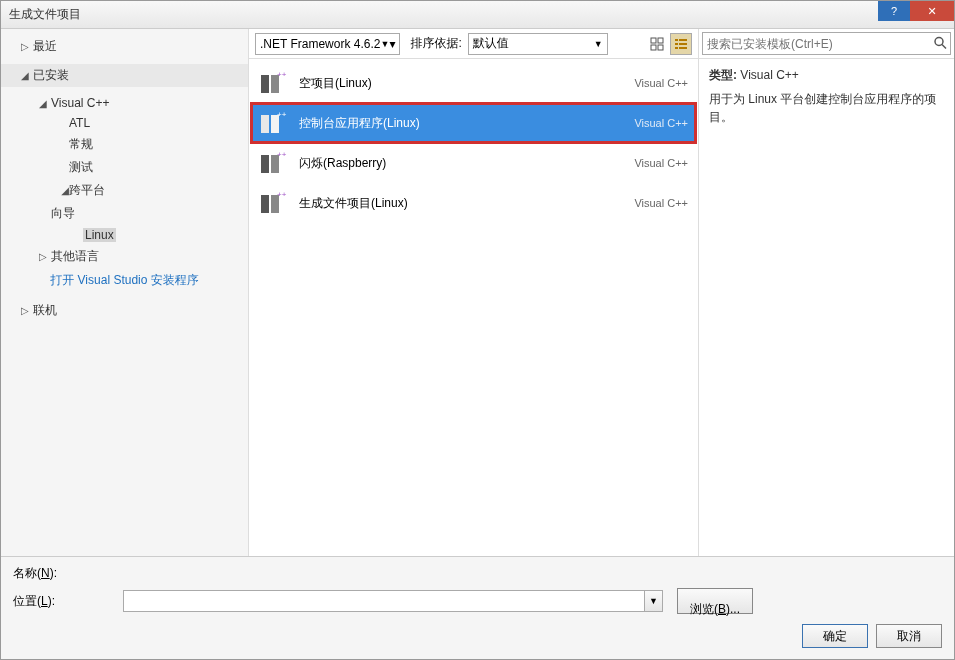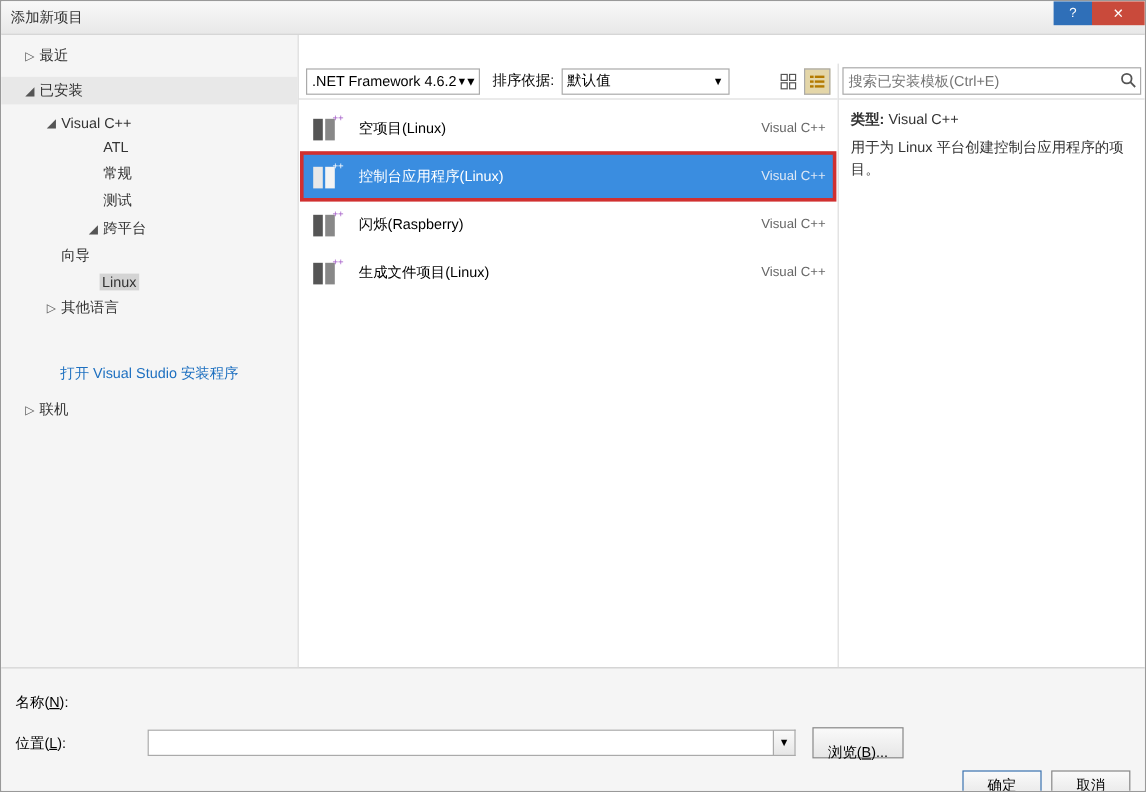--- a/index.html
+++ b/index.html
@@ -13,28 +13,28 @@
     .titlebar-btn.close { background: #c94a3b; width: 44px; border-top-right-radius: 0; }
     
     .content { display: flex; height: 527px; background: #fff; }
     
     .sidebar { width: 248px; background: #f5f5f5; border-right: 1px solid #ddd; padding: 6px 0; }
     .tree-item { padding: 3px 8px 3px 18px; display: flex; align-items: center; cursor: pointer; color: #333; }
     .tree-item.top { font-weight: normal; padding-left: 8px; }
     .tree-item .arrow { width: 12px; display: inline-block; font-size: 10px; color: #555; }
     .tree-item.level1 { padding-left: 20px; }
     .tree-item.level2 { padding-left: 38px; }
-    .tree-item.level3 { padding-left: 73px; }
+    .tree-item.level3 { padding-left: 56px; text-align: right; }
     .tree-item.level4 { padding-left: 70px; }
     .tree-item.selected .tree-label { background: #d4d4d4; padding: 0 2px; }
     .tree-item.section-header { background: #e8e8e8; }
     .sidebar-footer { padding: 12px 0 8px 0; text-align: center; color: #888; }
-    .sidebar-link { color: #1e70c0; text-align: center; padding: 4px 0; cursor: pointer; margin-top: 31px; }
-    
-    .main { flex: 1; display: flex; margin-top: 24px; }
+    .sidebar-link { color: #1e70c0; text-align: center; padding: 4px 0; cursor: pointer; }
+    
+    .main { flex: 1; display: flex; }
     .list-area { flex: 1; display: flex; flex-direction: column; }
     .toolbar { height: 30px; border-bottom: 1px solid #ddd; display: flex; align-items: center; padding: 0 6px; gap: 6px; }
     .framework-select { height: 22px; font-size: 12px; padding: 0 2px; border: 1px solid #aaa; background: #fff; min-width: 140px; }
     .framework-select::after { content: "▾"; }
     .sort-label { margin-left: 4px; }
     .sort-value { border: 1px solid #aaa; height: 22px; padding: 0 4px; display: flex; align-items: center; min-width: 140px; background: #fff; justify-content: space-between; }
     .view-btns { margin-left: auto; display: flex; gap: 2px; }
     .view-btn { width: 22px; height: 22px; border: 1px solid transparent; display: flex; align-items: center; justify-content: center; cursor: pointer; }
     .view-btn.active { border: 1px solid #aaa; background: #e4d6a8; }
     
@@ -52,38 +52,38 @@
     .search-row { height: 30px; border-bottom: 1px solid #ddd; padding: 3px; }
     .search-input { width: 100%; height: 100%; border: 1px solid #aaa; padding: 0 20px 0 4px; font-size: 12px; background: #fff; position: relative; }
     .search-wrap { position: relative; height: 100%; }
     .search-icon { position: absolute; right: 4px; top: 50%; transform: translateY(-50%); color: #666; }
     .detail { padding: 8px 10px; font-size: 12px; color: #333; }
     .detail-type { margin-bottom: 6px; }
     .detail-type-label { font-weight: bold; }
     .detail-desc { line-height: 1.5; }
     
     .bottom { height: 103px; border-top: 1px solid #ccc; background: #f5f5f5; padding: 8px 12px; }
-    .form-row { display: flex; align-items: center; margin-bottom: 6px; margin-top: 12px; }
+    .form-row { display: flex; align-items: center; margin-bottom: 6px; }
     .form-label { width: 110px; }
     .form-input { flex: 0 0 540px; height: 22px; border: 1px solid #aaa; padding: 0 4px; background: #fff; font-size: 12px; }
     .location-combo { flex: 0 0 540px; display: flex; }
     .location-input { flex: 1; height: 22px; border: 1px solid #aaa; padding: 0 4px; background: #fff; font-size: 12px; color: #aaa; }
     .location-dd { width: 18px; height: 22px; border: 1px solid #aaa; border-left: none; background: linear-gradient(#fafafa,#e6e6e6); display: flex; align-items: center; justify-content: center; font-size: 9px; }
     .browse-btn { margin-left: 14px; height: 22px; padding: 12px 12px; border: 1px solid #888; background: linear-gradient(#fafafa,#e6e6e6); cursor: pointer; font-size: 12px; }
     .dlg-buttons { display: flex; justify-content: flex-end; gap: 8px; margin-top: 10px; }
     .dlg-btn { height: 24px; padding: 0 20px; border: 1px solid #888; background: linear-gradient(#fafafa,#e6e6e6); cursor: pointer; font-size: 12px; }
     .dlg-btn.primary { border: 1px solid #3a72b0; }
     
     u { text-decoration: underline; }
   </style>
 </head>
 <body>
 
 <div class="titlebar">
-  <span class="titlebar-text">添加新项目</span>
+  <span class="titlebar-text">生成文件项目</span>
   <div class="titlebar-btns">
     <div class="titlebar-btn help">
         <span>?</span>
       </div>
     <div class="titlebar-btn close">
         <span>✕</span>
       </div>
   </div>
 </div>
 

